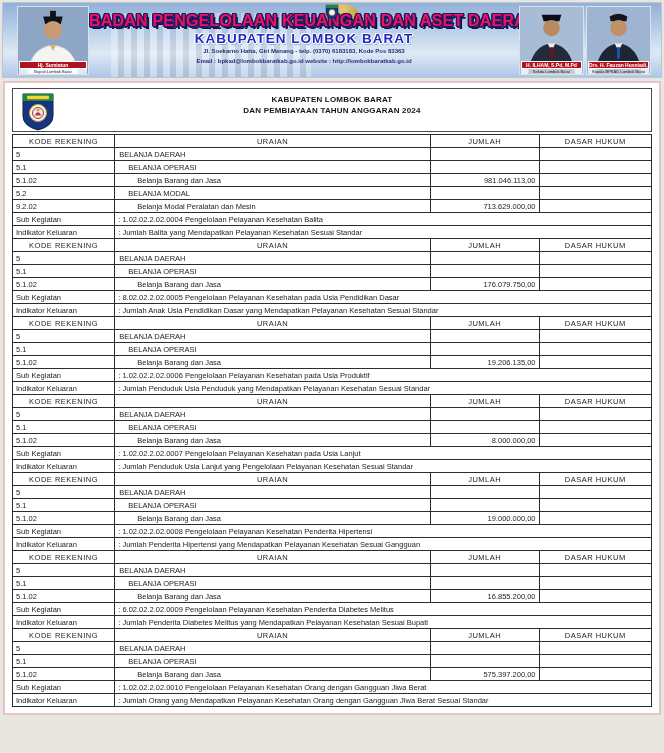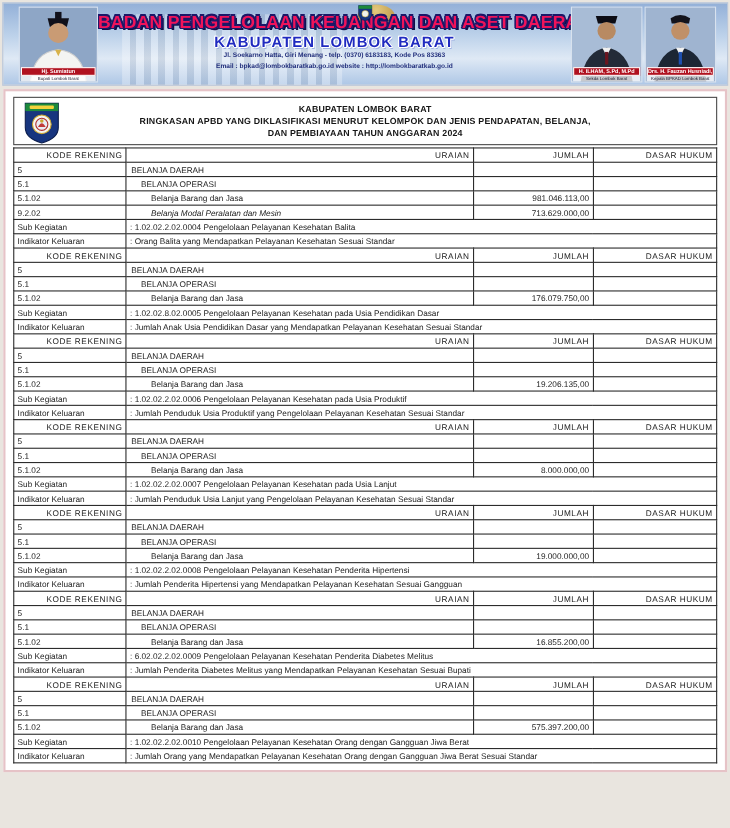--- a/index.html
+++ b/index.html
@@ -42,21 +42,21 @@
   
   .doc { margin:3px 3px 0 3px; border:2px solid #e6c3c7; background:#fff; padding:5px 7px 6px 7px; }
 
   .title-box { position:relative; border:1px solid #4a4a4a; padding:5px 72px 4px 72px; text-align:center; min-height:44px; }
   .doc-logo { position:absolute; left:8px; top:3px; }
   .title-line { font-size:8px; font-weight:bold; color:#151515; line-height:11px; letter-spacing:.2px; }
 
   table.apbd { width:100%; border-collapse:collapse; margin-top:2px; table-layout:fixed; }
   table.apbd td { border:1px solid #2c2c2c; font-size:7.5px; color:#1d1d1d;
     height:13px; padding:0 3px; overflow:hidden; white-space:nowrap; line-height:9px; }
-  td.th { text-align:right; letter-spacing:.5px; color:#383838; }
+  td.th { text-align:center; letter-spacing:.5px; color:#383838; }
   td.num { text-align:right; padding-right:7px; }
 </style>
 </head>
 <body>
 
 <div class="banner">
   <div class="building"></div>
   <div class="dome"></div>
   <svg class="banner-logo" viewBox="0 0 14 16">
     <path d="M1 1h12v8q0 4-6 6q-6-2-6-6Z" fill="#17357f" stroke="#0d1f4d" stroke-width=".5"></path>
@@ -118,21 +118,20 @@
     <svg class="doc-logo" width="34" height="40" viewBox="0 0 34 40">
       <path d="M2 2 h30 v22 q0 10 -15 14 q-15 -4 -15 -14 Z" fill="#17357f" stroke="#0d1f4d" stroke-width="1"></path>
       <rect x="2" y="2" width="30" height="7" fill="#1d8a3c"></rect>
       <rect x="6" y="3.8" width="22" height="3.4" rx="1" fill="#f3d23a"></rect>
       <circle cx="17" cy="21" r="8.5" fill="#f5f5ef" stroke="#caa52e" stroke-width="1"></circle>
       <circle cx="17" cy="21" r="5.5" fill="#e8edf5" stroke="#b03030" stroke-width="1"></circle>
       <path d="M13.5 23.5 q3.5 -7 7 0 Z" fill="#c03a3a"></path>
       <circle cx="17" cy="18" r="1.6" fill="#caa52e"></circle>
     </svg>
     <div class="title-line">KABUPATEN LOMBOK BARAT</div>
-    <div class="title-line">RINGKASAN APBD YANG DIKLASIFIKASI MENURUT KELOMPOK DAN JENIS PENDAPATAN, BELANJA,</div>
     <div class="title-line">DAN PEMBIAYAAN TAHUN ANGGARAN 2024</div>
   </div>
 
   <table class="apbd">
     <colgroup>
       <col style="width:16%">
         <col style="width:49.4%">
         <col style="width:17%">
         <col style="width:17.6%">
     </colgroup>
@@ -155,32 +154,38 @@
           <td class="num"></td>
           <td></td>
         </tr>
         <tr>
           <td>5.1.02</td>
           <td style="padding-left: 22px;">Belanja Barang dan Jasa</td>
           <td class="num">981.046.113,00</td>
           <td></td>
         </tr>
         <tr>
+          <td>5.2</td>
+          <td style="padding-left: 13px;">BELANJA MODAL</td>
+          <td class="num"></td>
+          <td></td>
+        </tr>
+        <tr>
           <td>9.2.02</td>
-          <td style="padding-left: 22px; font-style: italic;">Belanja Modal Peralatan dan Mesin</td>
+          <td style="padding-left: 22px;">Belanja Modal Peralatan dan Mesin</td>
           <td class="num">713.629.000,00</td>
           <td></td>
         </tr>
         <tr>
           <td>Sub Kegiatan</td>
           <td colspan="3">: 1.02.02.2.02.0004 Pengelolaan Pelayanan Kesehatan Balita</td>
         </tr>
         <tr>
           <td>Indikator Keluaran</td>
-          <td colspan="3">: Orang Balita yang Mendapatkan Pelayanan Kesehatan Sesuai Standar</td>
+          <td colspan="3">: Jumlah Balita yang Mendapatkan Pelayanan Kesehatan Sesuai Standar</td>
         </tr>
         <tr>
           <td class="th">KODE REKENING</td>
           <td class="th">URAIAN</td>
           <td class="th">JUMLAH</td>
           <td class="th">DASAR HUKUM</td>
         </tr>
         <tr>
           <td>5</td>
           <td style="padding-left: 4px;">BELANJA DAERAH</td>
@@ -194,21 +199,21 @@
           <td></td>
         </tr>
         <tr>
           <td>5.1.02</td>
           <td style="padding-left: 22px;">Belanja Barang dan Jasa</td>
           <td class="num">176.079.750,00</td>
           <td></td>
         </tr>
         <tr>
           <td>Sub Kegiatan</td>
-          <td colspan="3">: 1.02.02.8.02.0005 Pengelolaan Pelayanan Kesehatan pada Usia Pendidikan Dasar</td>
+          <td colspan="3">: 8.02.02.2.02.0005 Pengelolaan Pelayanan Kesehatan pada Usia Pendidikan Dasar</td>
         </tr>
         <tr>
           <td>Indikator Keluaran</td>
           <td colspan="3">: Jumlah Anak Usia Pendidikan Dasar yang Mendapatkan Pelayanan Kesehatan Sesuai Standar</td>
         </tr>
         <tr>
           <td class="th">KODE REKENING</td>
           <td class="th">URAIAN</td>
           <td class="th">JUMLAH</td>
           <td class="th">DASAR HUKUM</td>
@@ -230,21 +235,21 @@
           <td style="padding-left: 22px;">Belanja Barang dan Jasa</td>
           <td class="num">19.206.135,00</td>
           <td></td>
         </tr>
         <tr>
           <td>Sub Kegiatan</td>
           <td colspan="3">: 1.02.02.2.02.0006 Pengelolaan Pelayanan Kesehatan pada Usia Produktif</td>
         </tr>
         <tr>
           <td>Indikator Keluaran</td>
-          <td colspan="3">: Jumlah Penduduk Usia Produktif yang Pengelolaan Pelayanan Kesehatan Sesuai Standar</td>
+          <td colspan="3">: Jumlah Penduduk Usia Penduduk yang Mendapatkan Pelayanan Kesehatan Sesuai Standar</td>
         </tr>
         <tr>
           <td class="th">KODE REKENING</td>
           <td class="th">URAIAN</td>
           <td class="th">JUMLAH</td>
           <td class="th">DASAR HUKUM</td>
         </tr>
         <tr>
           <td>5</td>
           <td style="padding-left: 4px;">BELANJA DAERAH</td>

